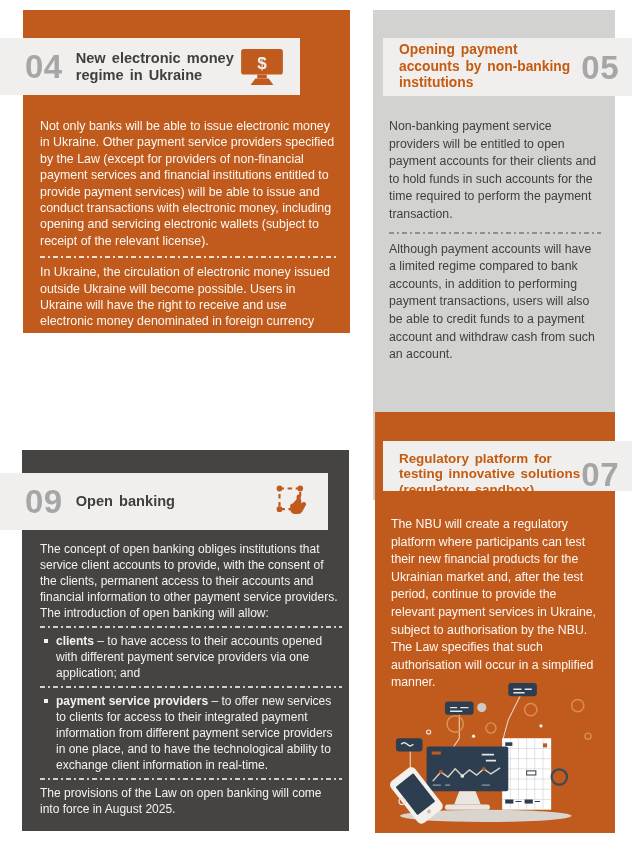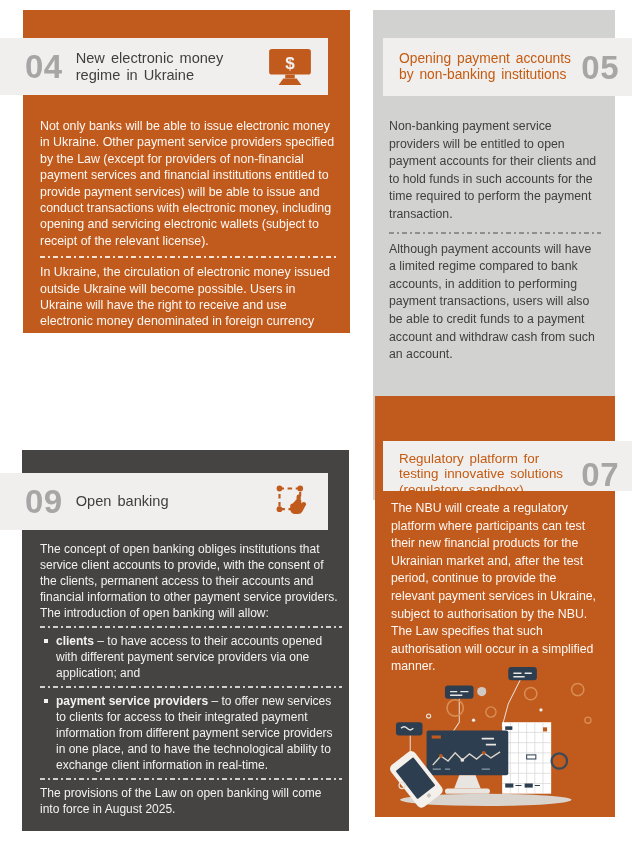--- a/index.html
+++ b/index.html
@@ -9,31 +9,31 @@
   }
   *{margin:0;padding:0;box-sizing:border-box;}
   html,body{background:#888;}
   body{font-family:"Liberation Sans","DejaVu Sans",sans-serif;}
   .page{position:relative;width:632px;height:845px;background:#ffffff;margin:0 auto;overflow:hidden;}
 
   .panel{position:absolute;overflow:hidden;}
   .panel-04{left:23px;top:10px;width:327px;height:323px;background:var(--orange);}
   .panel-05{left:373px;top:10px;width:242px;height:490px;background:var(--gray-panel);}
   .panel-06{left:22px;top:450px;width:327px;height:381px;background:var(--dark-panel);}
-  .panel-07{left:375px;top:396px;width:240px;height:421px;background:var(--orange);}
+  .panel-07{left:375px;top:412px;width:240px;height:421px;background:var(--orange);}
 
   .band{position:absolute;background:var(--band-bg);display:flex;align-items:center;z-index:5;}
-  .band-04{left:0;top:38px;width:328px;height:57px;}
+  .band-04{left:0;top:38px;width:300px;height:57px;}
   .band-05{left:383px;top:38px;width:249px;height:58px;justify-content:flex-end;padding:0 13px 0 16px;}
   .band-06{left:0;top:473px;width:328px;height:57px;}
   .band-07{left:383px;top:441px;width:249px;height:50px;justify-content:space-between;padding:16px 13px 0 16px;}
 
   .num{font-size:33px;font-weight:bold;color:var(--number-gray);letter-spacing:.5px;line-height:1;}
   .band-04 .num,.band-06 .num{margin-left:25px;}
-  .band-title{font-weight:normal;color:var(--dark-text);font-size:14.6px;line-height:17px;word-spacing:2px;}
+  .band-title{font-weight:bold;color:var(--dark-text);font-size:14.6px;line-height:17px;word-spacing:2px;}
   .band-04 .band-title,.band-06 .band-title{margin-left:13px;width:212px;}
   .band-05 .band-title{color:var(--orange-title);font-size:13.8px;line-height:16.5px;width:188px;}
   .band-07 .band-title{color:var(--orange-title);font-size:13.4px;line-height:15.6px;width:188px;}
   .band-icon{margin-left:auto;margin-right:16px;flex:none;display:flex;}
 
   .body{position:absolute;color:var(--light-text);}
   .panel-04 .body{top:108px;left:17px;right:14px;font-size:12.4px;line-height:16.4px;}
   .panel-05 .body{top:108px;left:16px;right:14px;font-size:12.3px;line-height:17.6px;color:var(--dark-text);}
   .panel-06 .body{top:91px;left:18px;right:7px;font-size:12px;line-height:16px;color:#F2F2F2;}
   .panel-07 .body{top:104px;left:16px;right:14px;font-size:12.3px;line-height:17.6px;}

